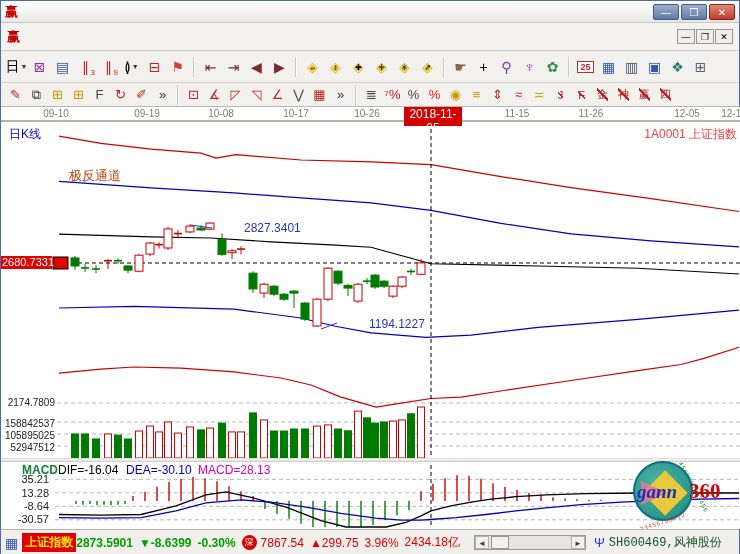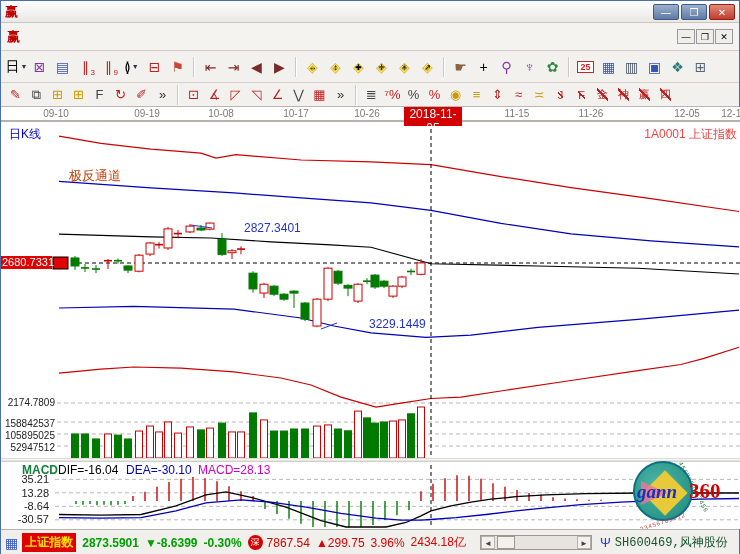--- a/index.html
+++ b/index.html
@@ -80,21 +80,21 @@
   .gann-360 { position:absolute; left:58px; top:20px; font-size:21px; font-weight:bold; color:#d40000;
     font-family:"Liberation Serif","DejaVu Serif",serif; }
   .gann-digits { position:absolute; font-size:6px; color:#1b7a3a; letter-spacing:1px; }
   .gd1 { left:52px; top:2px; transform:rotate(62deg); transform-origin:left top; }
   .gd2 { left:8px; top:60px; transform:rotate(-18deg); color:#c04040; }
 
   
   .statusbar { position:absolute; top:528px; left:0; width:100%; height:26px; background:#f0efeb;
     border-top:1px solid #b5b3ac; display:flex; align-items:center; padding:0 4px; font-size:12px; }
   .sb-grid-icon { color:#3355bb; font-size:14px; margin-right:4px; }
-  .sb-index { background:#e00000; color:#ffe400; font-weight:bold; padding:1px 3px; font-size:12px; margin-right:6px; }
+  .sb-index { background:#e00000; color:#ffe400; font-weight:bold; padding:1px 3px; font-size:12px; }
   .sb-green { color:#00a000; margin-right:6px;font-weight:bold; }
   .sb-red { color:#dd0000; margin-right:6px; }
   .sb-badge { background:#d40000; color:#fff; border-radius:50%; width:15px; height:15px; font-size:9px;
     line-height:15px; text-align:center; display:inline-block; margin-right:4px; }
   .sb-scroll { width:112px; height:15px; background:#e6e4de; border:1px solid #9a988f; display:flex; margin:0 8px; }
   .sb-arr { width:14px; text-align:center; font-size:8px; line-height:13px; color:#444; background:#f2f1ed; border:1px solid #b5b3ac; }
   .sb-track { flex:1; position:relative; }
   .sb-thumb { position:absolute; left:2px; top:0; width:18px; height:13px; background:#f2f1ed; border:1px solid #9a988f; }
   .sb-signal { color:#2244cc; font-size:13px; margin-right:4px; }
   .sb-stock { color:#14532d;font-family:Liberation Mono, monospace; }
@@ -512,21 +512,21 @@
         <rect x="52" y="256" width="15" height="12" fill="#e00000" stroke="#000000" stroke-width="1"></rect>
       </svg>
 
     <div class="ovl kline-label">日K线</div>
     <div class="ovl channel-label">极反通道</div>
     <div class="ovl symbol-label">1A0001 上证指数</div>
 
     <div class="ovl price-marker">2680.7331</div>
 
     <div class="ovl annotation" style="left:212px; top:114px;">2827.3401</div>
-    <div class="ovl annotation" style="left:337px; top:210px;">3229.1449</div>
+    <div class="ovl annotation" style="left:337px; top:210px;">1194.1227</div>
 
     <div class="ovl vol-label" style="left:0; top:290px;">2174.7809</div>
     <div class="ovl vol-label" style="left:0; top:311px;">158842537</div>
     <div class="ovl vol-label" style="left:0; top:323px;">105895025</div>
     <div class="ovl vol-label" style="left:0; top:335px;">52947512</div>
 
     <div class="pane-sep" style="top:351px;"></div>
 
     <div class="ovl macd-title">MACD</div>
     <div class="ovl macd-dif">DIF=-16.04</div>

